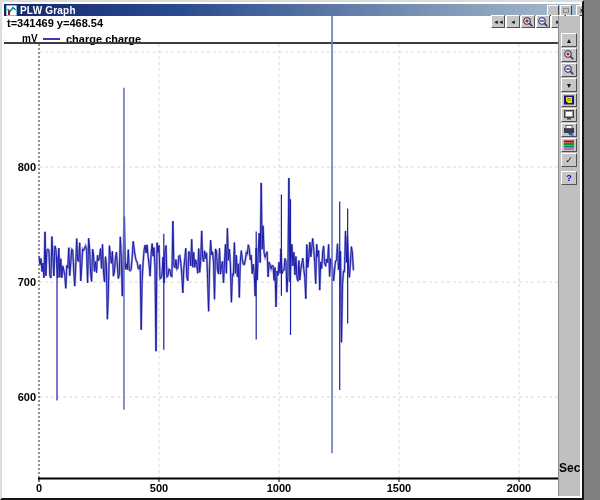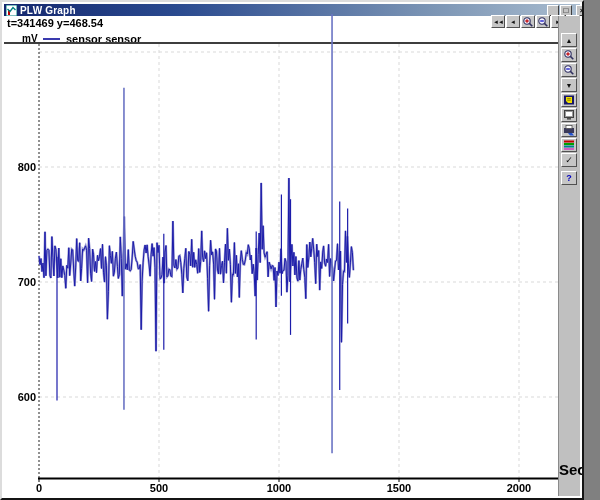--- a/index.html
+++ b/index.html
@@ -31,21 +31,21 @@
   .rt-btn{
     position:absolute;left:2px;width:16px;height:14px;background:#c6c6c6;
     border:1px solid;border-color:#fff #505050 #505050 #fff;
     padding:0;display:flex;align-items:center;justify-content:center;
     font-size:7px;color:#101010;line-height:1;
   }
   .separator{position:absolute;left:2px;top:40px;width:575px;height:2px;background:#3e3e3e;}
   .legend-unit{position:absolute;left:20px;top:31px;font-size:10px;font-weight:bold;color:#000;}
   .legend-sample{position:absolute;left:41px;top:36px;width:17px;height:2px;background:#3a3aae;}
   .legend-label{position:absolute;left:64px;top:31px;font-size:11px;font-weight:bold;color:#000;}
-  .sec-label{position:absolute;left:0;top:445px;font-size:15px;font-weight:bold;color:#000;}
+  .sec-label{position:absolute;left:0;top:445px;font-size:12px;font-weight:bold;color:#000;}
   .plot-area{position:absolute;left:37px;top:42px;width:537px;height:434px;}
   svg.graph{position:absolute;left:0;top:0;pointer-events:none;}
   svg.graph text.tick{font-family:"Liberation Sans",sans-serif;font-size:11px;font-weight:bold;fill:#000;}
   .glyph-blue{color:#0000c0;font-weight:bold;}
 </style>
 </head>
 <body>
 
 <div class="window">
 
@@ -86,21 +86,21 @@
   </button>
   <button class="tb-btn" style="left:549px;top:13px;">
       <span>►</span>
     </button>
   <button class="tb-btn" style="left:564px;top:13px;">
       <span style="letter-spacing:-1px;">►►</span>
     </button>
 
   <span class="legend-unit">mV</span>
   <span class="legend-sample"></span>
-  <span class="legend-label">sensor sensor</span>
+  <span class="legend-label">charge charge</span>
   <div class="separator"></div>
 
   <div class="plot-area"></div>
 
   <svg class="graph" width="577" height="497" viewBox="0 0 577 497">
       <line x1="37" x2="574" y1="395" y2="395" stroke="#d9d9d9" stroke-dasharray="3 3"></line>
       <line x1="37" x2="574" y1="280" y2="280" stroke="#d9d9d9" stroke-dasharray="3 3"></line>
       <line x1="37" x2="574" y1="165" y2="165" stroke="#d9d9d9" stroke-dasharray="3 3"></line>
       <line x1="37" x2="574" y1="50.000000000000014" y2="50.000000000000014" stroke="#d9d9d9" stroke-dasharray="3 3"></line>
       <line x1="157" x2="157" y1="42" y2="476" stroke="#d9d9d9" stroke-dasharray="3 3"></line>

